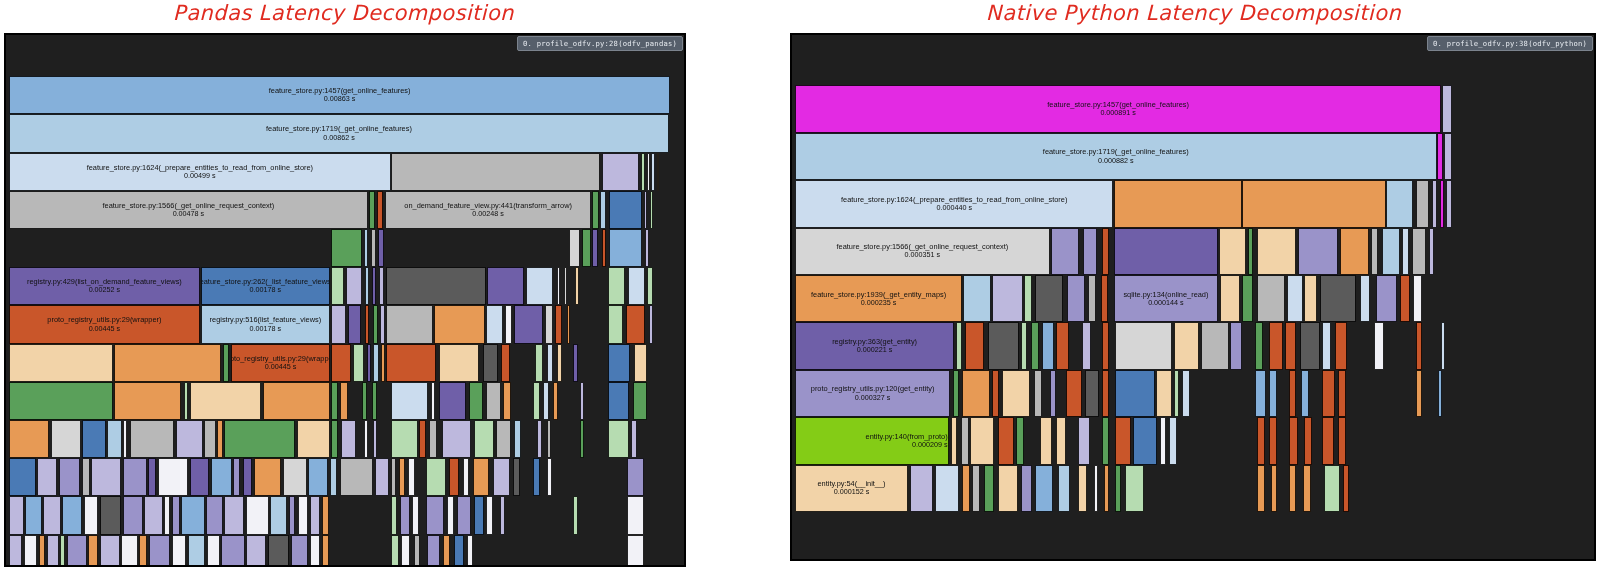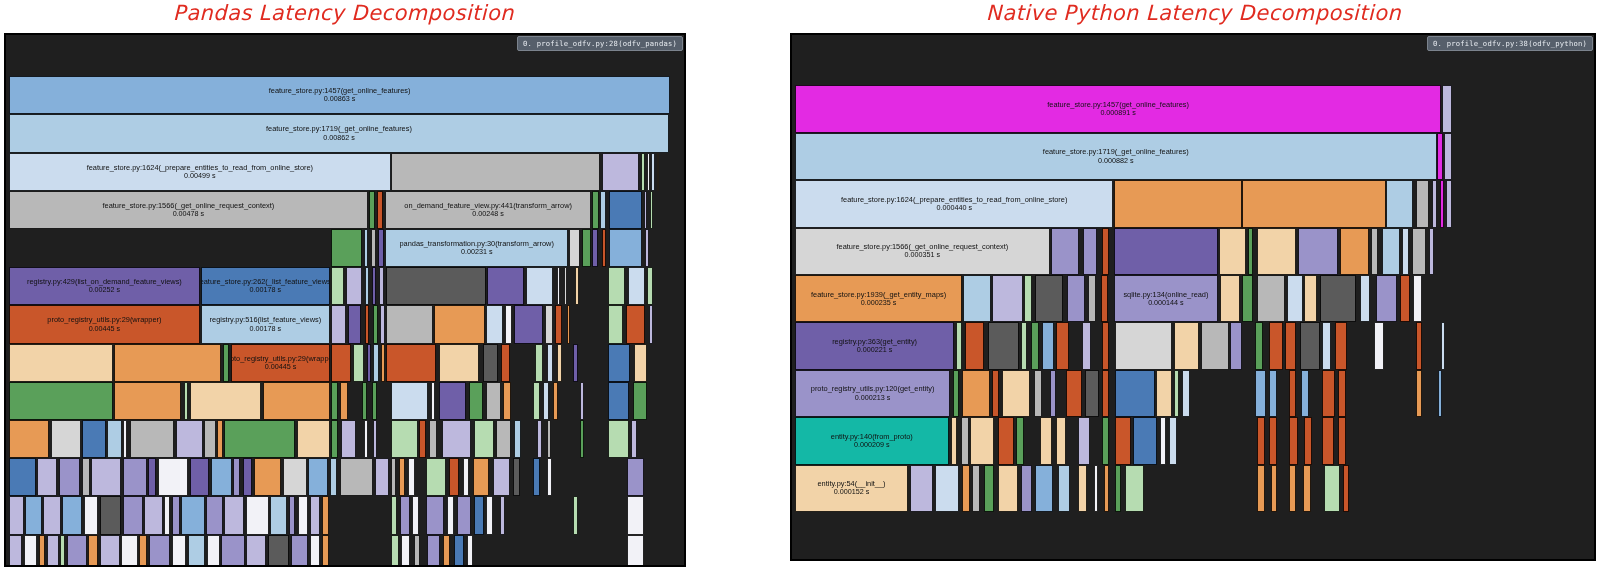--- a/index.html
+++ b/index.html
@@ -138,24 +138,20 @@
           <div class="fbar" style="left: 88%; width: 0.8%; background: rgb(174, 205, 228);"></div>
           <div class="fbar" style="left: 89.3%; width: 4.9%; background: rgb(74, 122, 181);"></div>
           <div class="fbar" style="left: 94.5%; width: 0.5%; background: rgb(189, 184, 221);"></div>
           <div class="fbar" style="left: 95.4%; width: 0.5%; background: rgb(182, 220, 177);"></div>
         </div>
         <div class="frow" style="top: 191px; height: 38.2px;">
           <div class="fbar" style="left: 47.9%; width: 4.6%; background: rgb(90, 160, 90);"></div>
           <div class="fbar" style="left: 52.8%; width: 0.6%; background: rgb(174, 205, 228);"></div>
           <div class="fbar" style="left: 53.8%; width: 0.8%; background: rgb(184, 184, 184);"></div>
           <div class="fbar" style="left: 54.9%; width: 0.9%; background: rgb(111, 95, 168);"></div>
-          <div class="fbar" style="left: 56%; width: 27.2%; background: rgb(174, 205, 228);">
-            <div class="lbl">pandas_transformation.py:30(transform_arrow)</div>
-            <div class="val">0.00231 s</div>
-          </div>
           <div class="fbar" style="left: 83.4%; width: 1.5%; background: rgb(214, 214, 214);"></div>
           <div class="fbar" style="left: 85.2%; width: 1.4%; background: rgb(90, 160, 90);"></div>
           <div class="fbar" style="left: 86.8%; width: 0.9%; background: rgb(111, 95, 168);"></div>
           <div class="fbar" style="left: 88.2%; width: 0.7%; background: rgb(201, 86, 42);"></div>
           <div class="fbar" style="left: 89.3%; width: 4.9%; background: rgb(133, 176, 218);"></div>
           <div class="fbar" style="left: 94.6%; width: 0.6%; background: rgb(189, 184, 221);"></div>
         </div>
         <div class="frow" style="top: 229.2px; height: 38.2px;">
           <div class="fbar" style="left: 0%; width: 28.4%; background: rgb(111, 95, 168);">
             <div class="lbl">registry.py:429(list_on_demand_feature_views)</div>
@@ -481,21 +477,21 @@
           <div class="fbar" style="left: 63.5%; width: 2.5%; background: rgb(91, 91, 91);"></div>
           <div class="fbar" style="left: 66.2%; width: 1.2%; background: rgb(203, 220, 238);"></div>
           <div class="fbar" style="left: 67.8%; width: 1.5%; background: rgb(201, 86, 42);"></div>
           <div class="fbar" style="left: 72.8%; width: 1.2%; background: rgb(242, 242, 247);"></div>
           <div class="fbar" style="left: 78%; width: 0.8%; background: rgb(201, 86, 42);"></div>
           <div class="fbar" style="left: 81.2%; width: 0.4%; background: rgb(203, 220, 238);"></div>
         </div>
         <div class="frow" style="top: 331.8px; height: 47.4px;">
           <div class="fbar" style="left: 0%; width: 19.5%; background: rgb(154, 147, 201);">
             <div class="lbl">proto_registry_utils.py:120(get_entity)</div>
-            <div class="val">0.000213 s</div>
+            <div class="val">0.000327 s</div>
           </div>
           <div class="fbar" style="left: 19.8%; width: 0.8%; background: rgb(90, 160, 90);"></div>
           <div class="fbar" style="left: 21%; width: 3.5%; background: rgb(231, 154, 85);"></div>
           <div class="fbar" style="left: 24.8%; width: 0.8%; background: rgb(201, 86, 42);"></div>
           <div class="fbar" style="left: 26%; width: 3.5%; background: rgb(242, 211, 168);"></div>
           <div class="fbar" style="left: 30%; width: 1%; background: rgb(184, 184, 184);"></div>
           <div class="fbar" style="left: 32%; width: 0.8%; background: rgb(154, 147, 201);"></div>
           <div class="fbar" style="left: 34%; width: 2%; background: rgb(201, 86, 42);"></div>
           <div class="fbar" style="left: 36.4%; width: 1.8%; background: rgb(91, 91, 91);"></div>
           <div class="fbar" style="left: 38.6%; width: 0.8%; background: rgb(201, 86, 42);"></div>
@@ -506,21 +502,21 @@
           <div class="fbar" style="left: 57.8%; width: 1.4%; background: rgb(133, 176, 218);"></div>
           <div class="fbar" style="left: 59.6%; width: 1%; background: rgb(133, 176, 218);"></div>
           <div class="fbar" style="left: 62%; width: 1%; background: rgb(201, 86, 42);"></div>
           <div class="fbar" style="left: 63.6%; width: 1%; background: rgb(133, 176, 218);"></div>
           <div class="fbar" style="left: 66.2%; width: 1.6%; background: rgb(201, 86, 42);"></div>
           <div class="fbar" style="left: 68.2%; width: 1%; background: rgb(201, 86, 42);"></div>
           <div class="fbar" style="left: 78%; width: 0.8%; background: rgb(231, 154, 85);"></div>
           <div class="fbar" style="left: 80.8%; width: 0.5%; background: rgb(133, 176, 218);"></div>
         </div>
         <div class="frow" style="top: 379.2px; height: 47.4px;">
-          <div class="fbar" style="left: 0%; width: 19.3%; background: #14b8a6;">
+          <div class="fbar" style="left: 0%; width: 19.3%; background: #84cc16; align-items: flex-end;">
             <div class="lbl">entity.py:140(from_proto)</div>
             <div class="val">0.000209 s</div>
           </div>
           <div class="fbar" style="left: 19.6%; width: 0.8%; background: rgb(242, 211, 168);"></div>
           <div class="fbar" style="left: 20.8%; width: 1%; background: rgb(184, 184, 184);"></div>
           <div class="fbar" style="left: 22%; width: 3%; background: rgb(242, 211, 168);"></div>
           <div class="fbar" style="left: 25.5%; width: 2%; background: rgb(201, 86, 42);"></div>
           <div class="fbar" style="left: 27.8%; width: 1%; background: rgb(90, 160, 90);"></div>
           <div class="fbar" style="left: 30.8%; width: 1.5%; background: rgb(242, 211, 168);"></div>
           <div class="fbar" style="left: 32.8%; width: 1.2%; background: rgb(242, 211, 168);"></div>

